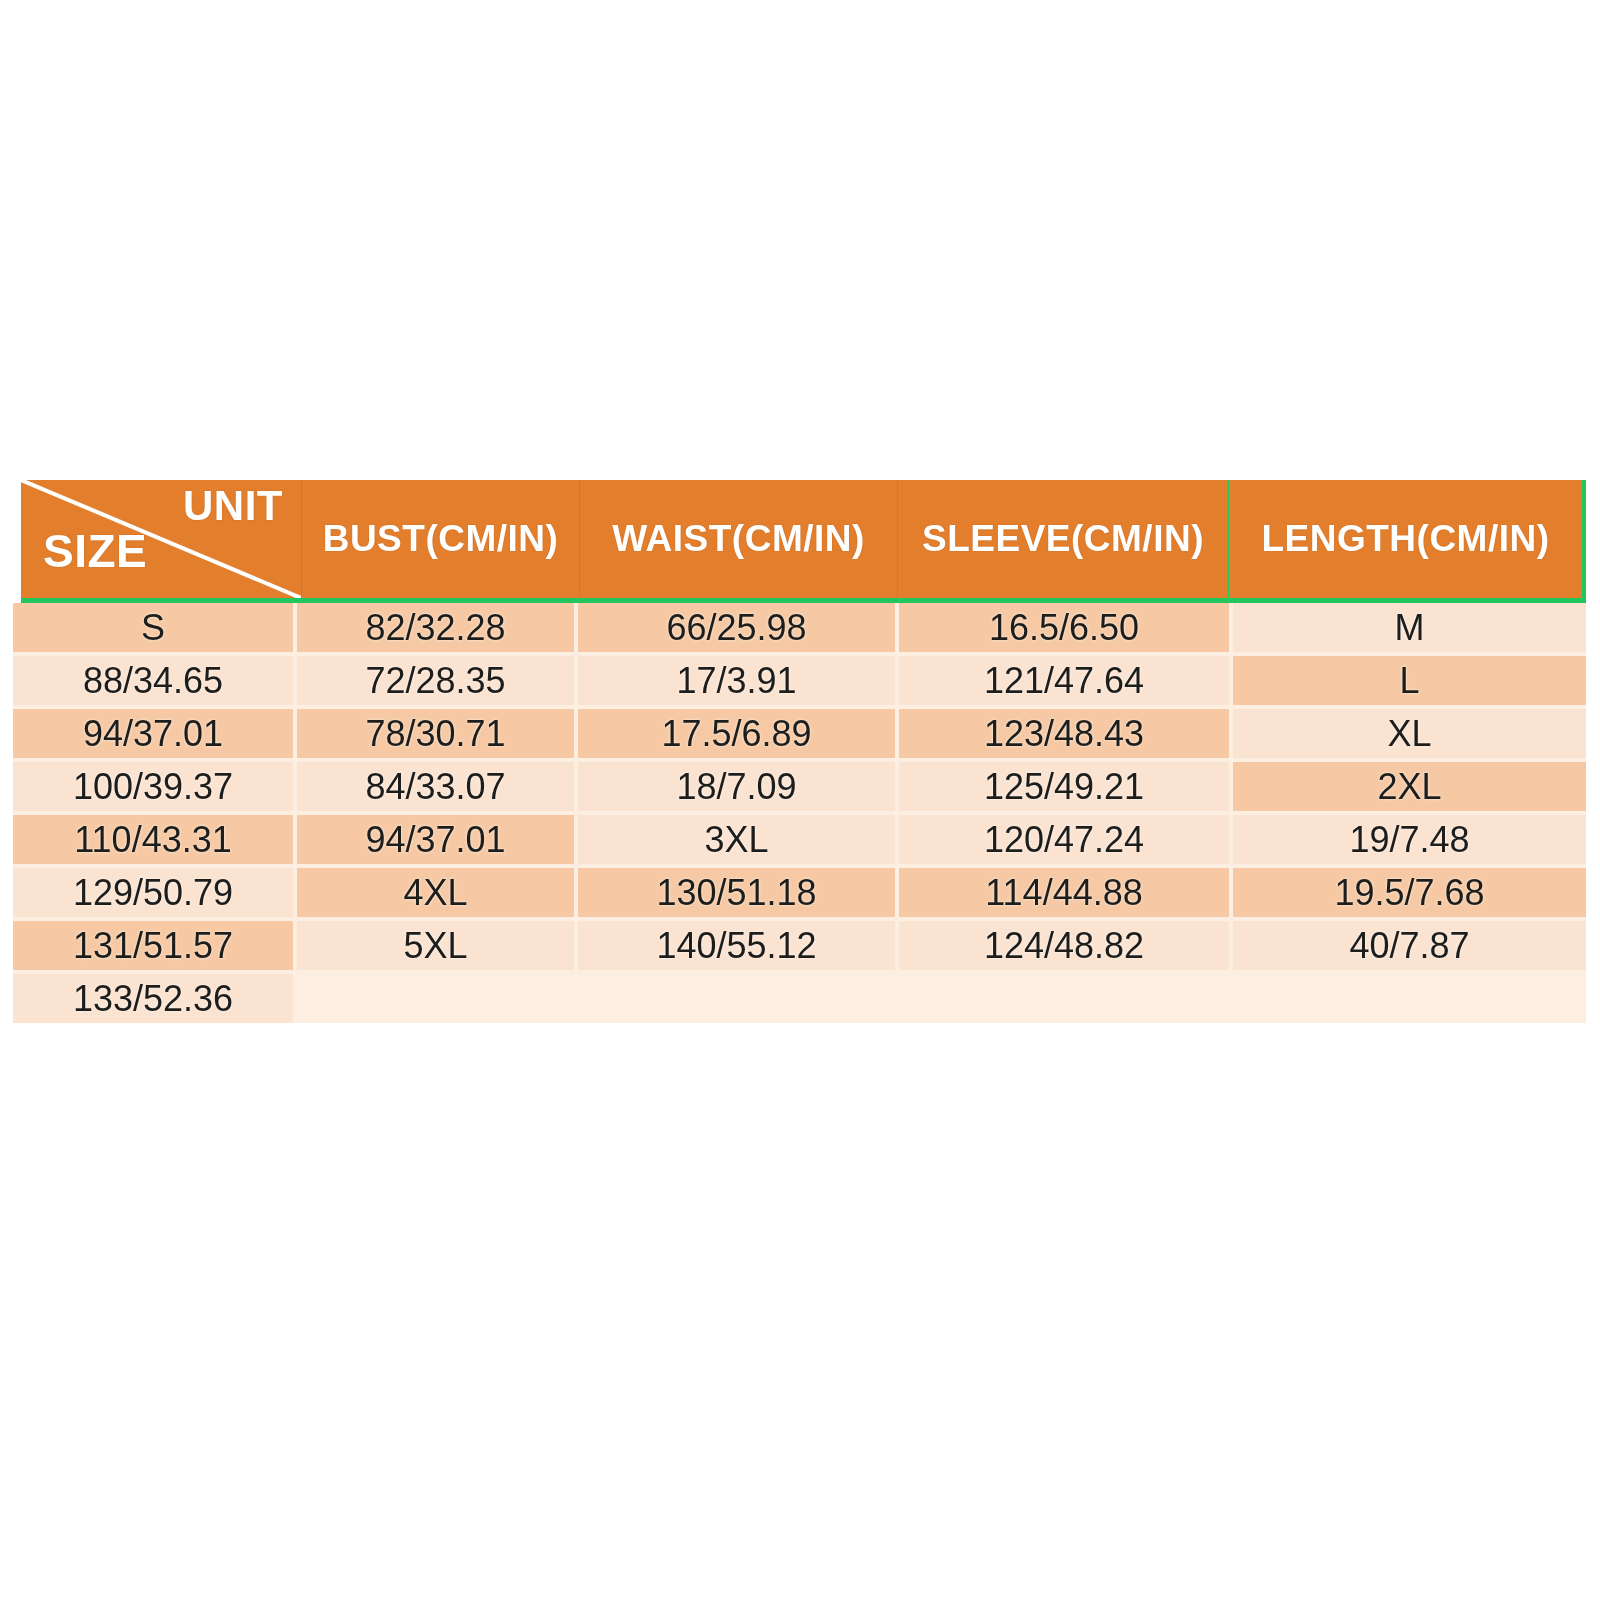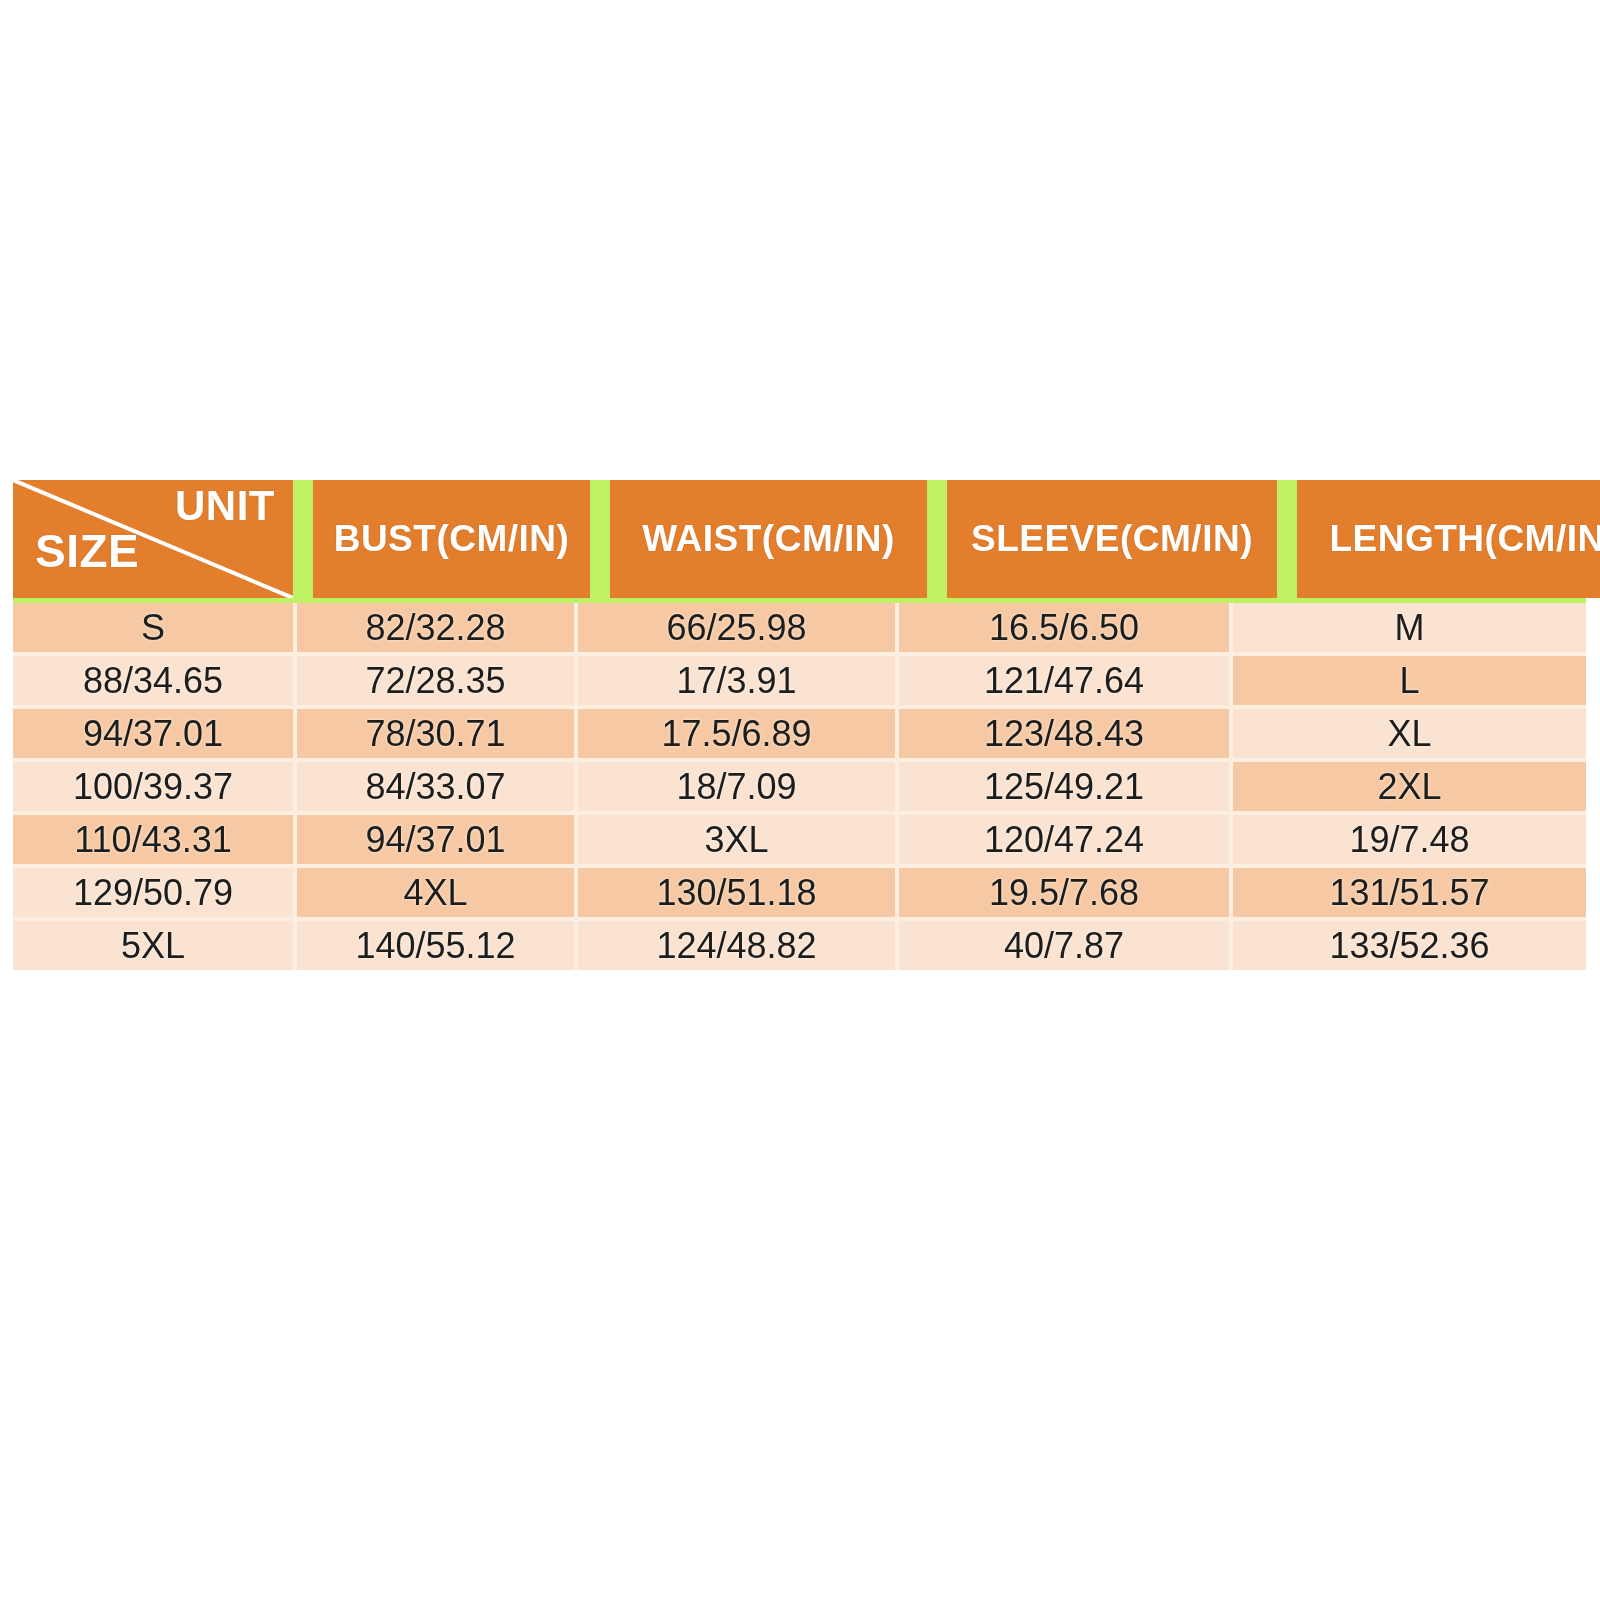--- a/index.html
+++ b/index.html
@@ -17,23 +17,24 @@
   .size-chart {
     position: absolute;
     left: 13px;
     top: 480px;
     width: 1573px;
   }
   
   .head-grid {
     display: grid;
     grid-template-columns: 280px 277px 317px 330px 353px;
-    gap: 20px;
-    background: #bef264;
+    gap: 1px;
+    background: #22c55e;
     padding-bottom: 5px;
+    margin-left: 8px;
   }
   .head-cell {
     height: 118px;
     background: var(--header-bg, #e37e2d);
     color: var(--header-text, #ffffff);
     display: flex;
     align-items: center;
     justify-content: center;
     font-weight: bold;
     font-size: 37px;
@@ -126,20 +127,21 @@
       <div class="cell row-light">125/49.21</div>
       <div class="cell row-dark">2XL</div>
       <div class="cell row-dark">110/43.31</div>
       <div class="cell row-dark">94/37.01</div>
       <div class="cell row-light">3XL</div>
       <div class="cell row-light">120/47.24</div>
       <div class="cell row-light">19/7.48</div>
       <div class="cell row-light">129/50.79</div>
       <div class="cell row-dark">4XL</div>
       <div class="cell row-dark">130/51.18</div>
+      <div class="cell row-dark">114/44.88</div>
       <div class="cell row-dark">19.5/7.68</div>
       <div class="cell row-dark">131/51.57</div>
       <div class="cell row-light">5XL</div>
       <div class="cell row-light">140/55.12</div>
       <div class="cell row-light">124/48.82</div>
       <div class="cell row-light">40/7.87</div>
       <div class="cell row-light">133/52.36</div>
     </div>
 
 </div>

